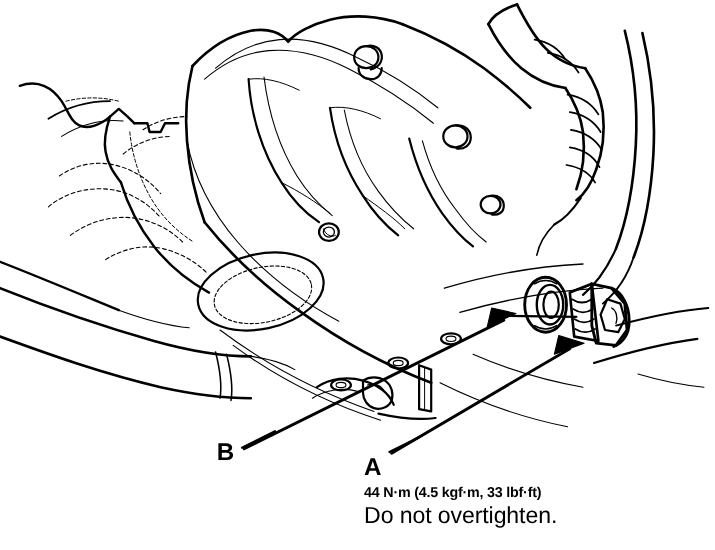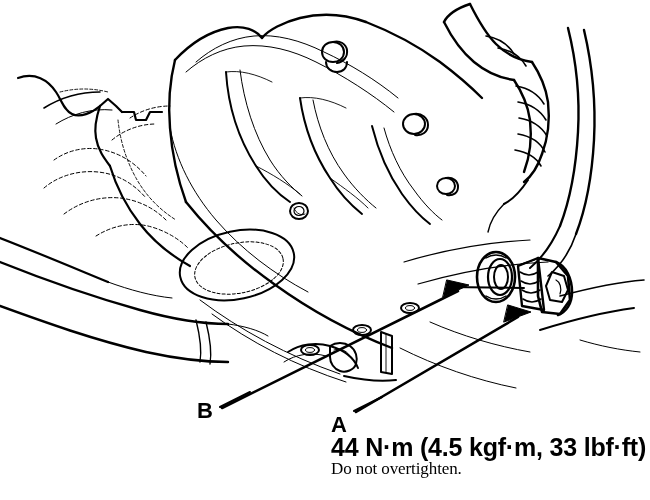--- a/index.html
+++ b/index.html
@@ -14,26 +14,26 @@
   .callout{position:absolute;white-space:nowrap;line-height:1;}
   .callout-letter{
     font-size:22px;font-weight:bold;letter-spacing:0px;
     font-family:"Liberation Sans", sans-serif;
   }
   #label-b{left:197px;top:400px;}
   #label-a{left:331px;top:414px;}
 
   .torque-block{position:absolute;left:331px;top:437px;white-space:nowrap;}
   .torque-spec{
-    font-size:25px;font-weight:bold;letter-spacing:-0.2px;
+    font-size:13px;font-weight:bold;letter-spacing:-0.2px;
     line-height:21px;font-family:"Liberation Sans", sans-serif;
   }
   .torque-note{
-    font-size:17px;font-weight:normal;letter-spacing:-0.1px;
-    line-height:22px;font-family:Liberation Serif, serif;
+    font-size:21px;font-weight:normal;letter-spacing:-0.1px;
+    line-height:22px;font-family:Liberation Sans, sans-serif;
   }
 </style>
 </head>
 <body>
 
 <div class="stage">
   <svg viewBox="0 0 650 500" xmlns="http://www.w3.org/2000/svg">
     <rect x="0" y="0" width="650" height="500" fill="#ffffff"></rect>
 
     <g fill="none" stroke="#000000" stroke-linecap="round" stroke-linejoin="round">

